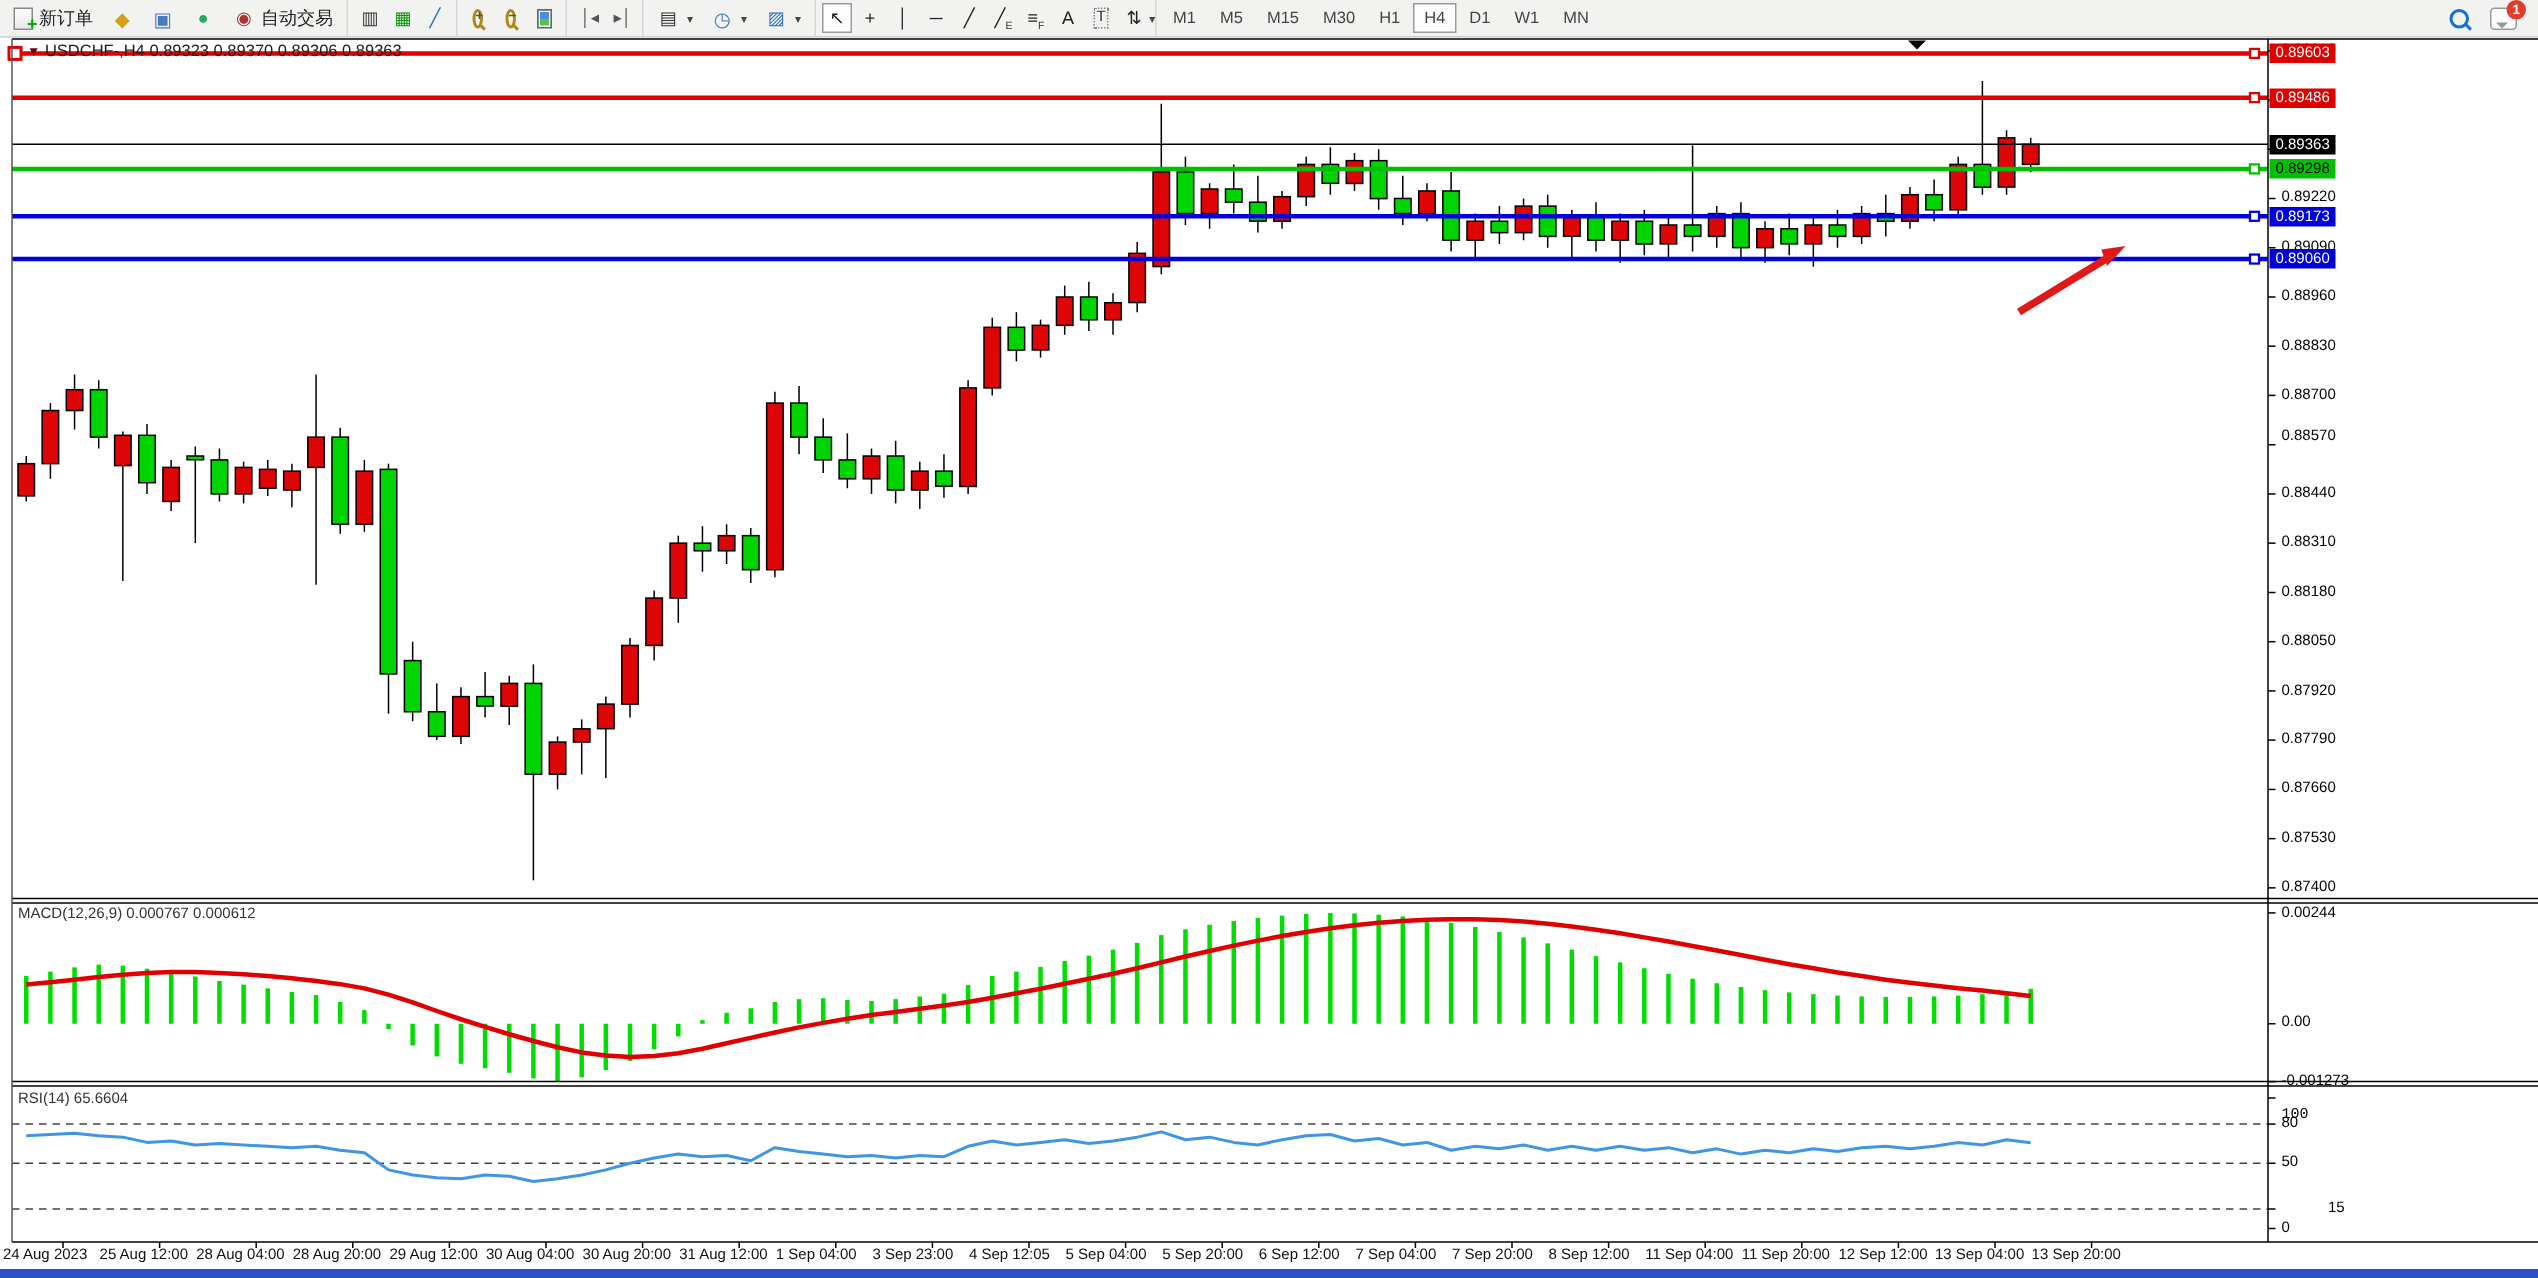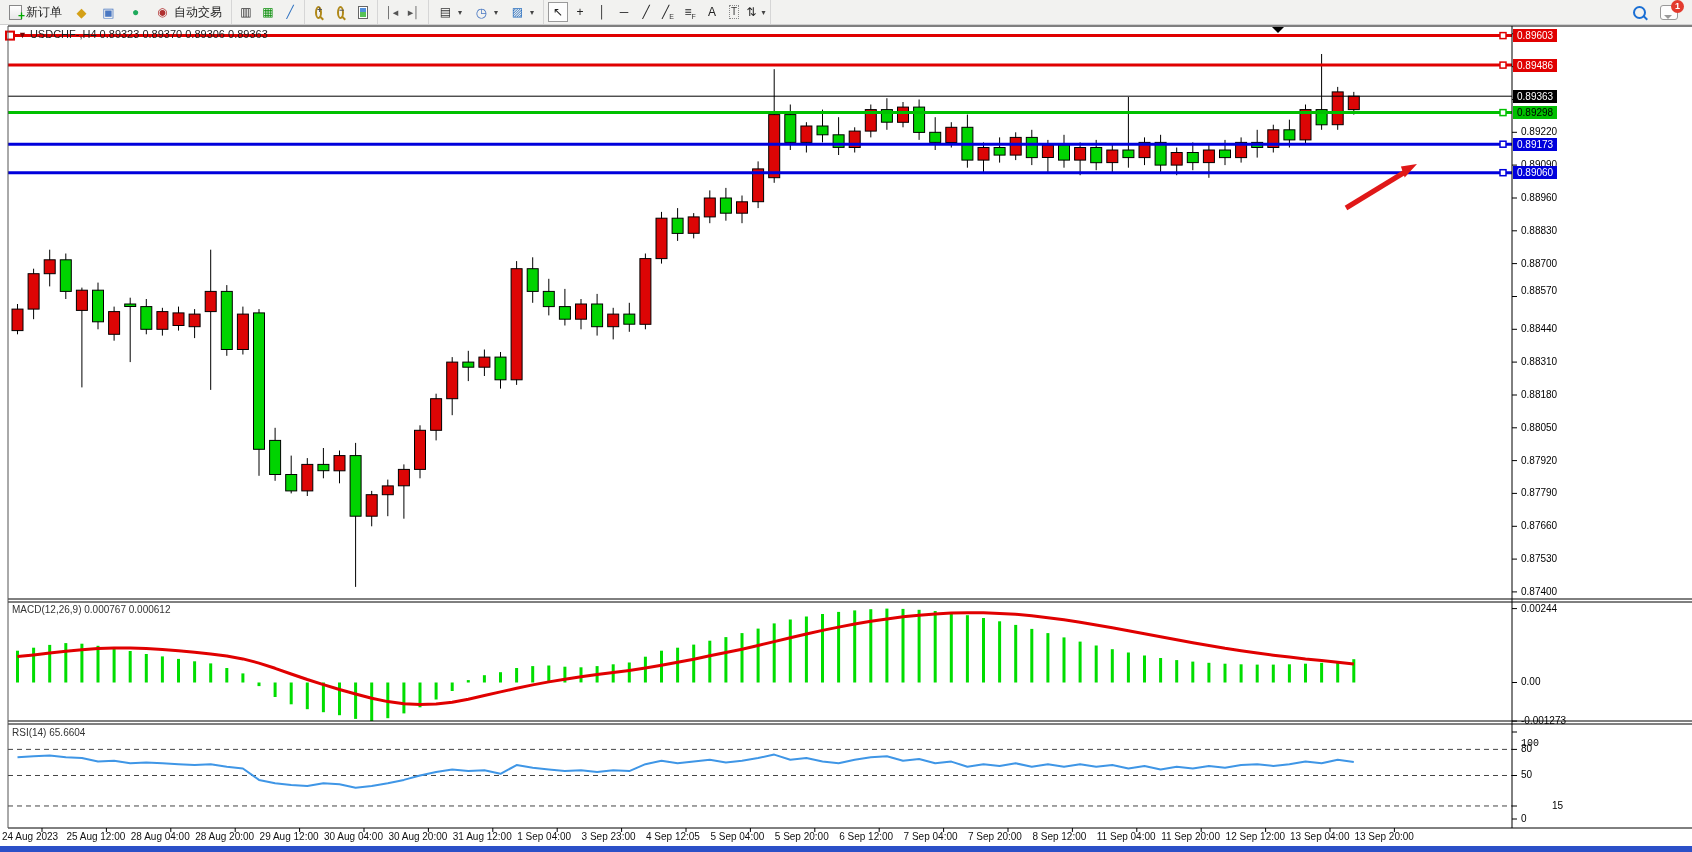--- a/index.html
+++ b/index.html
@@ -3,21 +3,21 @@
 <meta charset="utf-8">
 <style>
   html,body{margin:0;padding:0;background:#e4e4e4;font-family:"Liberation Sans",sans-serif;}
   .screen{position:relative;width:1692px;height:852px;overflow:hidden;background:#fff;}
   
   .toolbar{position:absolute;left:0;top:0;width:1692px;height:24px;background:#f2f2f0;
            border-bottom:1px solid #cfcfcf;display:flex;align-items:center;font-size:12px;color:#222;z-index:30;}
   .tgroup{display:flex;align-items:center;height:24px;padding:0 3px;border-right:1px solid #d6d6d6;}
   .tgroup.noborder{border-right:none;}
   .tbtn{display:flex;align-items:center;gap:4px;border:1px solid transparent;background:transparent;
-        height:20px;padding:0 4px;margin:0 1px;font-size:12px;color:#222;cursor:default;font-family:"Liberation Sans",sans-serif;justify-content:center;}
+        height:20px;padding:0 4px;margin:0 1px;font-size:12px;color:#222;cursor:default;font-family:"Liberation Sans",sans-serif;}
   .tbtn.active{background:#fdfdfd;border:1px solid #9a9a9a;}
   .caret{font-size:8px;color:#444;margin-left:1px;}
   .ic{display:inline-block;width:15px;height:15px;line-height:15px;text-align:center;font-size:12px;}
   .ic.doc{background:linear-gradient(#fff,#e8e8e8);border:1px solid #888;width:11px;height:13px;position:relative;}
   .ic.doc::after{content:"+";position:absolute;right:-4px;bottom:-5px;color:#0a0;font-weight:bold;font-size:12px;}
   .ic.gold{color:#d4a017;font-size:13px;}
   .ic.person{color:#4a78c2;font-size:13px;}
   .ic.signal{color:#1faa5c;font-size:12px;}
   .ic.robot{color:#b03030;font-size:12px;}
   .ic.chartaxis{color:#333;font-size:12px;}
@@ -150,20 +150,31 @@
           <span class="ic">A</span>
         </button>
       <button class="tbtn tool">
           <span class="ic labelT">T</span>
         </button>
       <button class="tbtn tool">
           <span class="ic">⇅</span>
           <span class="caret">▾</span>
         </button>
     </div>
+    <div class="tgroup noborder" id="tf-group">
+        <button class="tbtn tf">M1</button>
+        <button class="tbtn tf">M5</button>
+        <button class="tbtn tf">M15</button>
+        <button class="tbtn tf">M30</button>
+        <button class="tbtn tf">H1</button>
+        <button class="tbtn tf active">H4</button>
+        <button class="tbtn tf">D1</button>
+        <button class="tbtn tf">W1</button>
+        <button class="tbtn tf">MN</button>
+      </div>
     <div class="spacer"></div>
     <button class="tbtn">
         <span class="mag blue"></span>
       </button>
     <button class="tbtn">
       <span class="chat">
         <span class="nbadge">1</span>
       </span>
     </button>
   </div>

